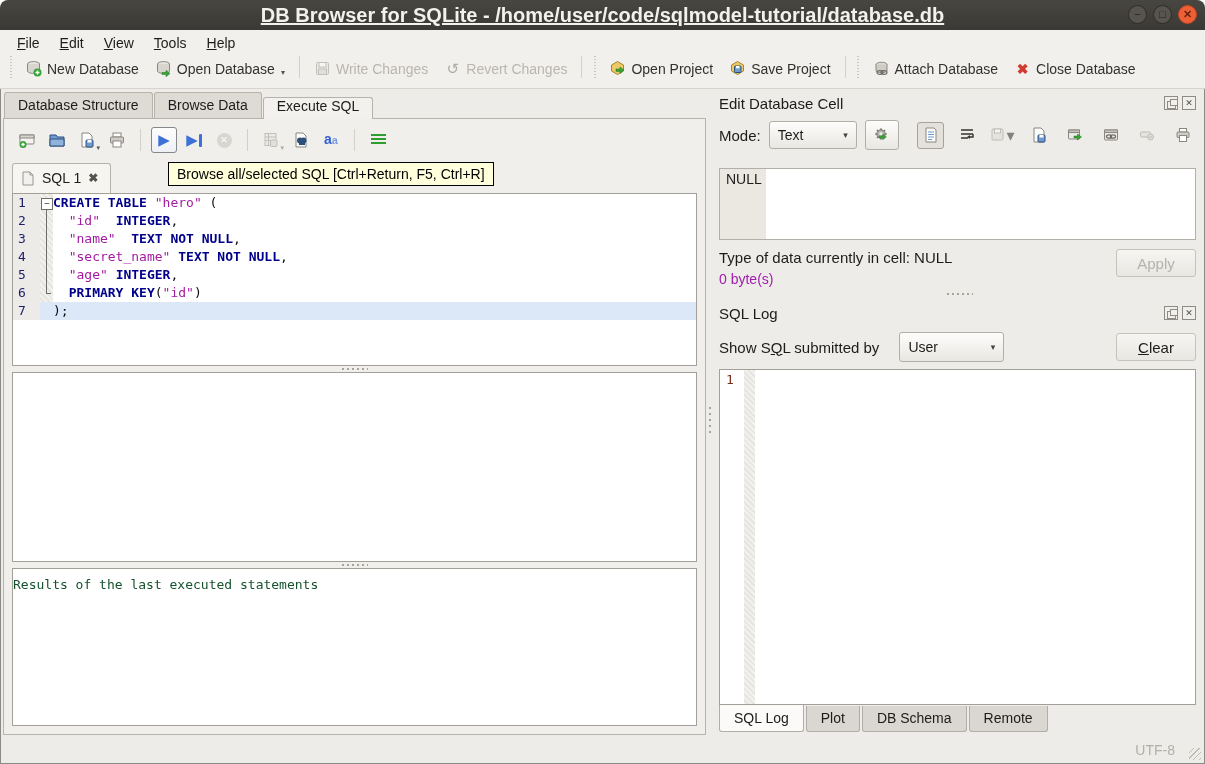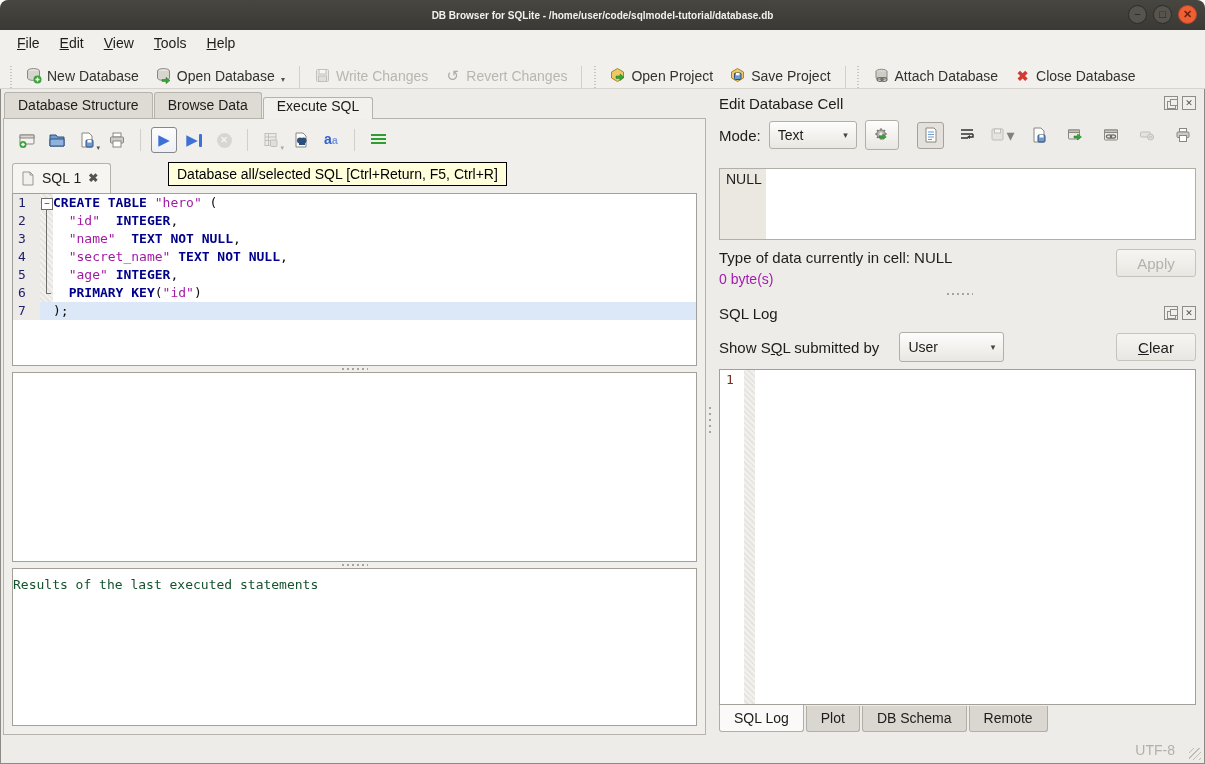--- a/index.html
+++ b/index.html
@@ -3,33 +3,33 @@
 <meta charset="utf-8">
 <style>
   * { margin:0; padding:0; box-sizing:border-box; }
   html,body { background:#ffffff; font-family:"Liberation Sans", sans-serif; }
   .window { position:relative; width:1205px; height:764px; background:#eeece8; overflow:hidden;
             border-radius:8px 8px 0 0; box-shadow:0 0 0 1px #8c8a84 inset; }
 
   
   .titlebar { height:30px; background:linear-gradient(#474640,#3a3935); border-radius:8px 8px 0 0;
               display:flex; align-items:center; justify-content:center; position:relative; }
-  .titlebar .title { color:#f2f1ee; font-size:10px; font-weight:bold; }
+  .titlebar .title { color:#f2f1ee; font-size:20px; font-weight:bold;text-decoration:underline; }
   .winctl { position:absolute; right:8px; top:5px; display:flex; gap:6px; }
   .wbtn { width:19px; height:19px; border-radius:50%; background:#56544d; border:1px solid #2e2d29;
           color:#23221e; font-size:11px; line-height:17px; text-align:center; cursor:default; }
   .wbtn.close { background:#ee5f36; border-color:#c24724; color:#6b2410; font-weight:bold; }
 
   
   .menubar { height:26px; background:#f2f0ed; display:flex; align-items:center; padding-left:8px; gap:2px; }
   .menuitem { font-size:14px; color:#1d1c1a; padding:3px 9px; }
   .menuitem .mn { text-decoration:underline; }
 
   
-  .toolbar { height:33px; background:#f2f0ed; border-bottom:1px solid #d7d4ce; display:flex; align-items:flex-end; padding:0 4px; }
+  .toolbar { height:33px; background:#f2f0ed; border-bottom:1px solid #d7d4ce; display:flex; align-items:flex-start; padding:0 4px; }
   .handle { width:5px; height:22px; margin:0 4px;
             background:repeating-linear-gradient(#c9c6bf 0 1px, transparent 1px 3px); background-size:2px 100%; background-repeat:repeat-y; background-position:center; }
   .tbtn { display:flex; align-items:center; gap:5px; padding:4px 8px; font-size:14px; color:#33322e; border-radius:3px; position:relative; }
   .tbtn.disabled { color:#b9b6ae; }
   .tbtn .dd { font-size:8px; color:#55534d; align-self:flex-end; margin-left:1px; }
   .sep { width:1px; height:22px; background:#d3d0c9; margin:0 6px; }
   .ic { width:17px; height:17px; display:inline-flex; align-items:center; justify-content:center; flex:none; }
 
   
   .main { display:flex; height:646px; }
@@ -535,15 +535,15 @@
         <div class="btab">Remote</div>
       </div>
     </div>
   </div>
 
   <div class="statusbar">
     <span class="enc">UTF-8</span>
     <div class="grip"></div>
   </div>
 
-  <div class="tooltip">Database all/selected SQL [Ctrl+Return, F5, Ctrl+R]</div>
+  <div class="tooltip">Browse all/selected SQL [Ctrl+Return, F5, Ctrl+R]</div>
 
 </div>
 
 </body></html>

